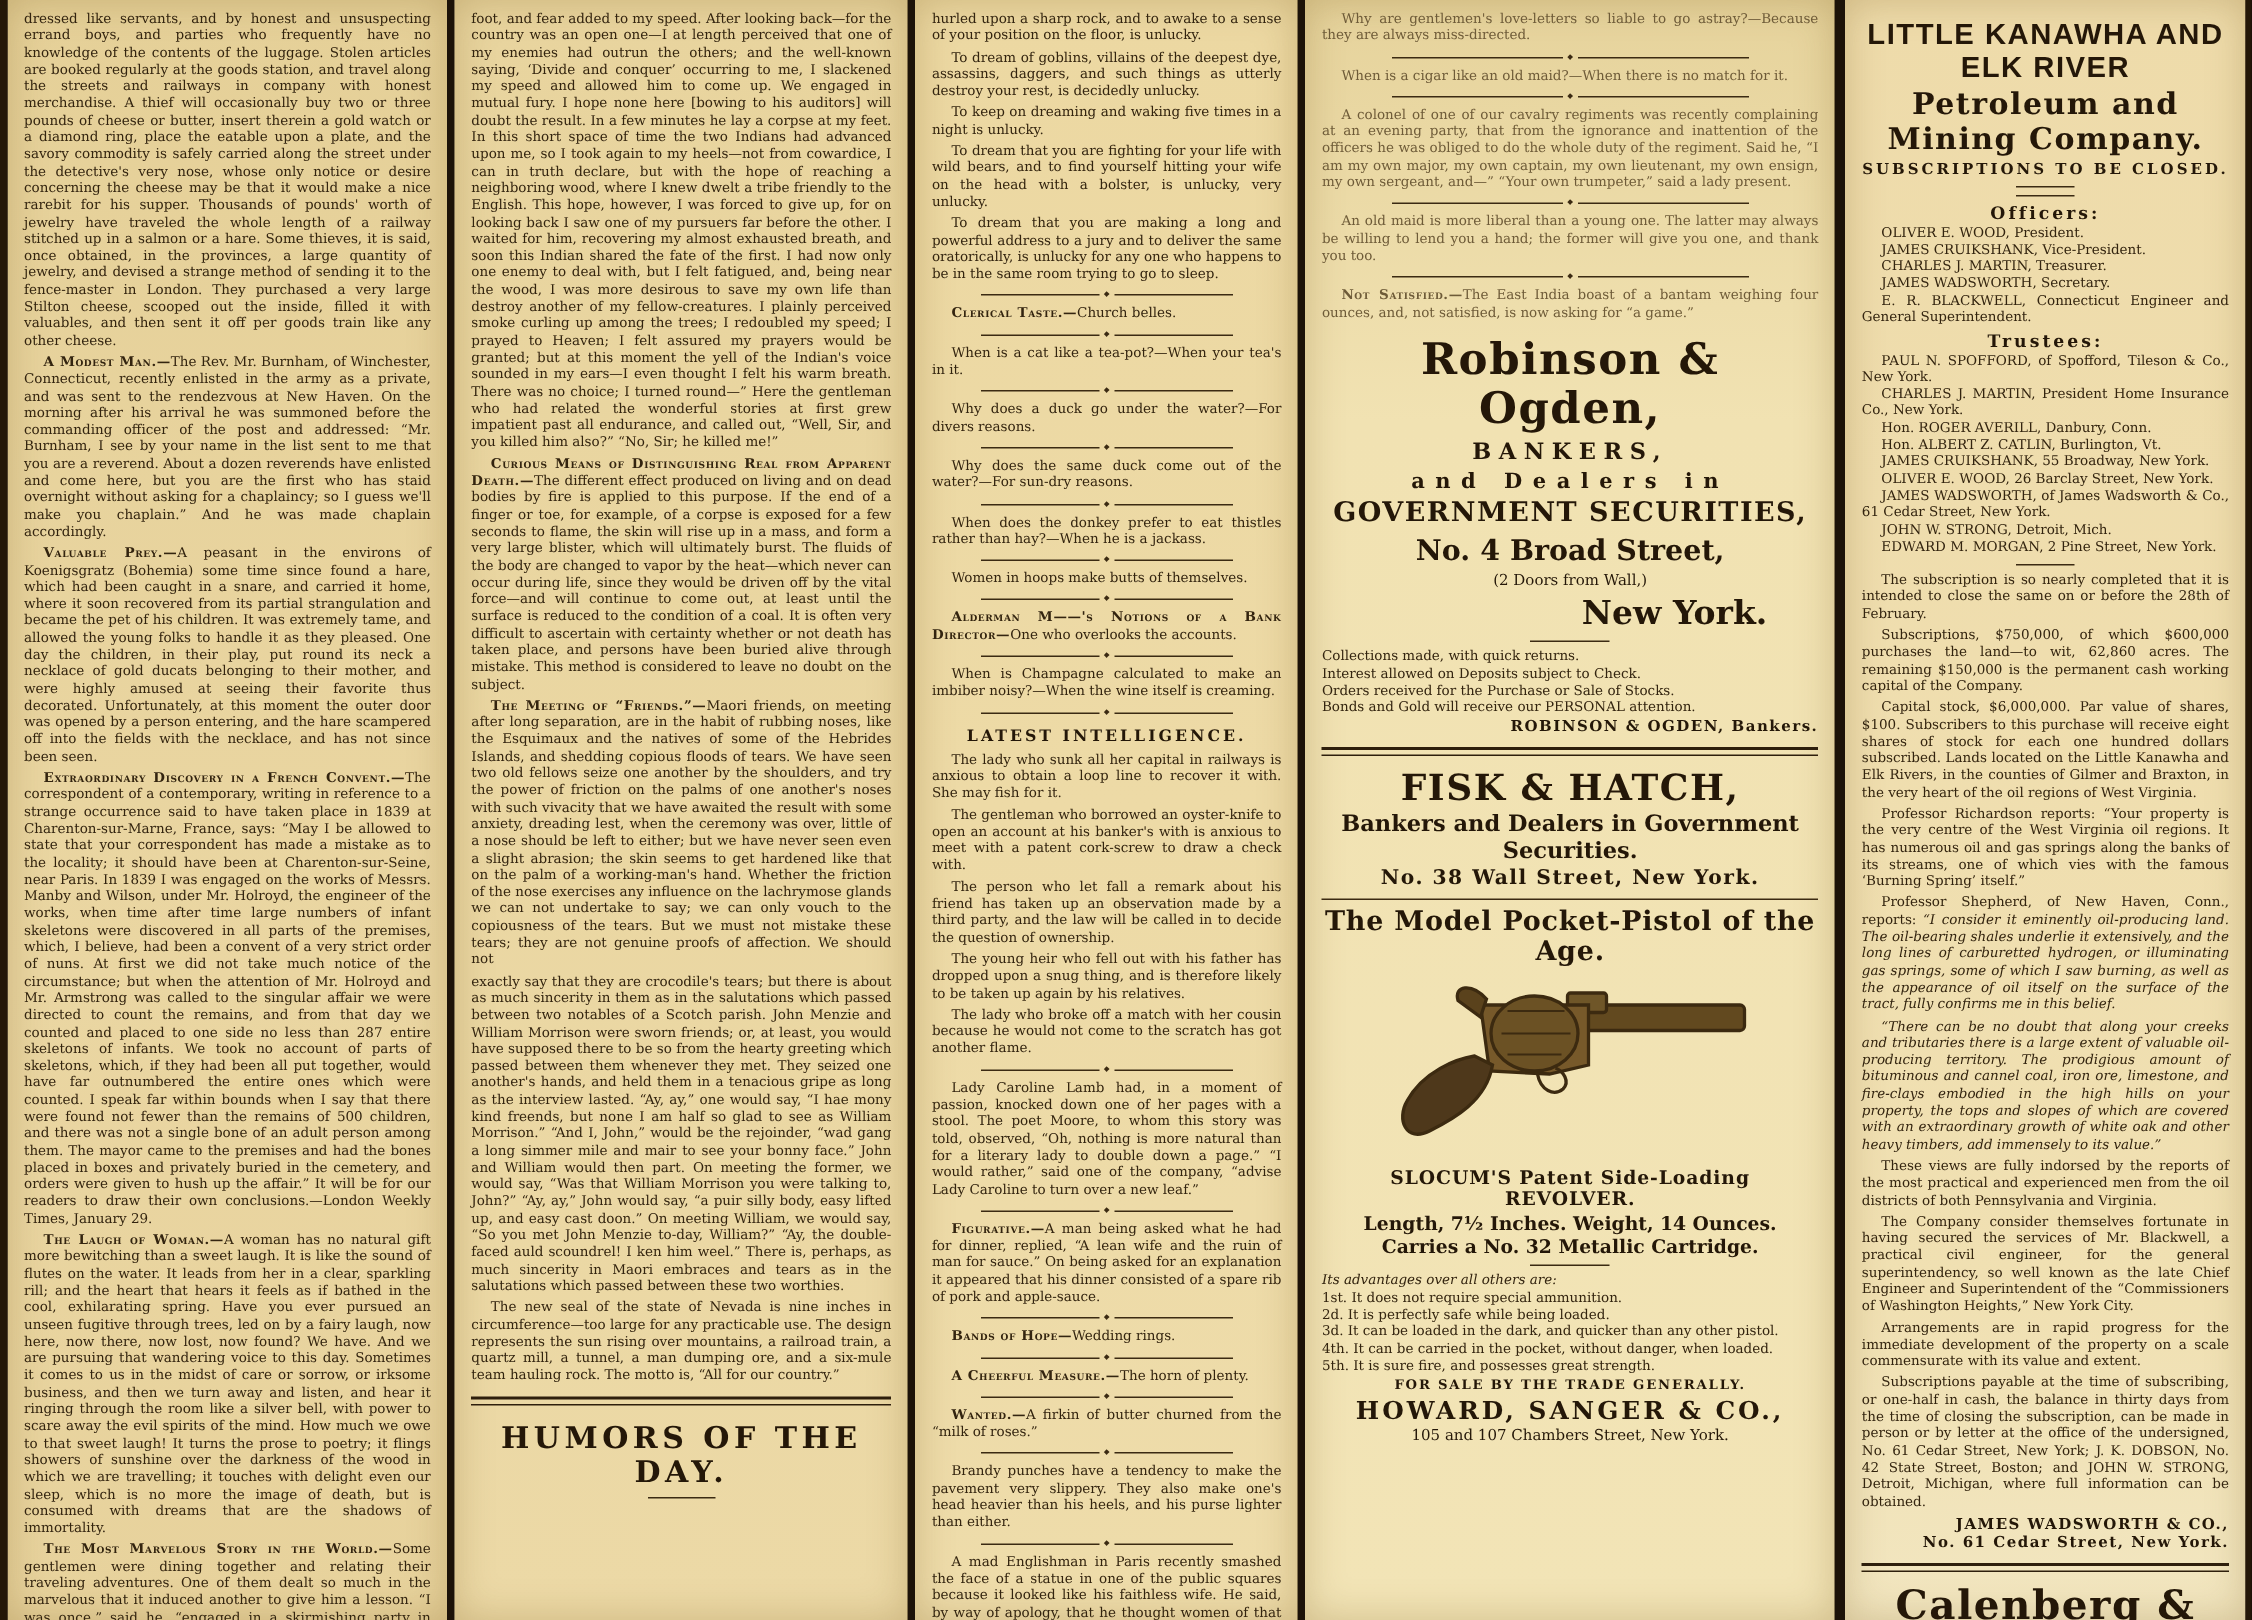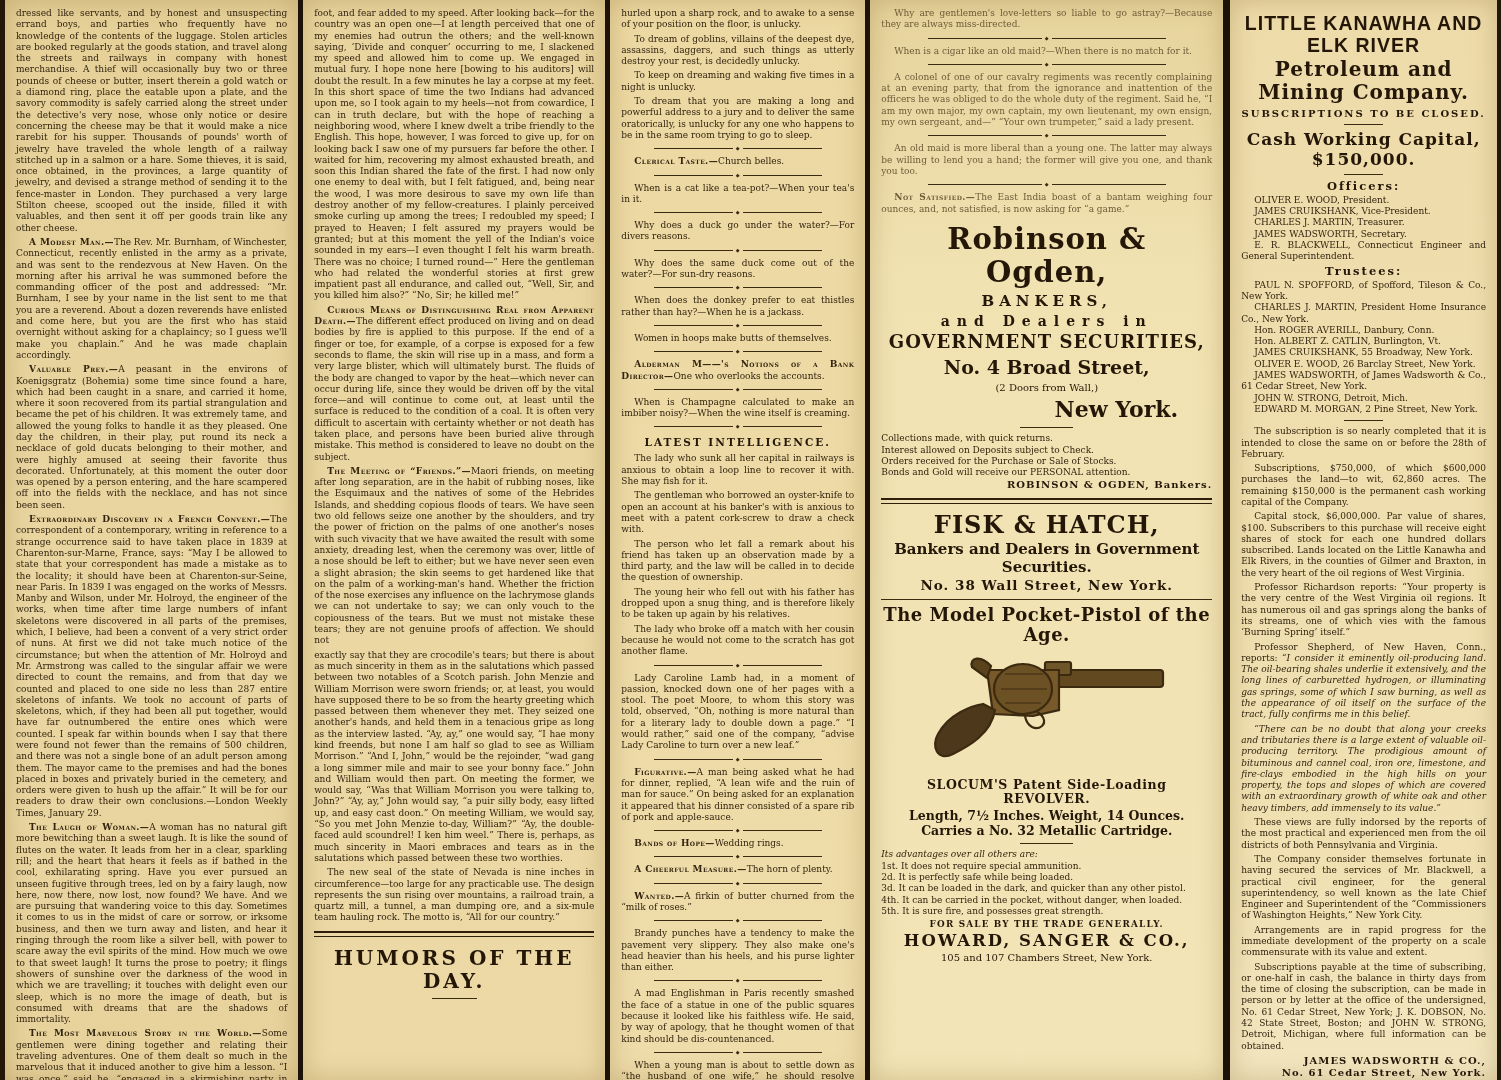--- a/index.html
+++ b/index.html
@@ -75,20 +75,21 @@
       <p class="p noind"><span>exactly say that they are crocodile's tears; but there is about as much sincerity in them as in the salutations which passed between two notables of a Scotch parish. John Menzie and William Morrison were sworn friends; or, at least, you would have supposed there to be so from the hearty greeting which passed between them whenever they met. They seized one another's hands, and held them in a tenacious gripe as long as the interview lasted. “Ay, ay,” one would say, “I hae mony kind freends, but none I am half so glad to see as William Morrison.” “And I, John,” would be the rejoinder, “wad gang a long simmer mile and mair to see your bonny face.” John and William would then part. On meeting the former, we would say, “Was that William Morrison you were talking to, John?” “Ay, ay,” John would say, “a puir silly body, easy lifted up, and easy cast doon.” On meeting William, we would say, “So you met John Menzie to-day, William?” “Ay, the double-faced auld scoundrel! I ken him weel.” There is, perhaps, as much sincerity in Maori embraces and tears as in the salutations which passed between these two worthies.</span></p>
       <p class="p "><span>The new seal of the state of Nevada is nine inches in circumference—too large for any practicable use. The design represents the sun rising over mountains, a railroad train, a quartz mill, a tunnel, a man dumping ore, and a six-mule team hauling rock. The motto is, “All for our country.”</span></p>
       <div class="dbl"></div>
       <div class="h h-humors">HUMORS OF THE DAY.</div>
       <div class="thin short"></div>
     </div>
     <div class="col c3">
       <p class="p noind"><span>hurled upon a sharp rock, and to awake to a sense of your position on the floor, is unlucky.</span></p>
       <p class="p "><span>To dream of goblins, villains of the deepest dye, assassins, daggers, and such things as utterly destroy your rest, is decidedly unlucky.</span></p>
       <p class="p "><span>To keep on dreaming and waking five times in a night is unlucky.</span></p>
+      <p class="p "><span>To dream that you are fighting for your life with wild bears, and to find yourself hitting your wife on the head with a bolster, is unlucky, very unlucky.</span></p>
       <p class="p "><span>To dream that you are making a long and powerful address to a jury and to deliver the same oratorically, is unlucky for any one who happens to be in the same room trying to go to sleep.</span></p>
       <div class="rule">
         <span class="ln"></span>
         <span class="di">◆</span>
         <span class="ln"></span>
       </div>
       <p class="p "><span class="lead">Clerical Taste.—</span><span>Church belles.</span></p>
       <div class="rule">
         <span class="ln"></span>
         <span class="di">◆</span>
@@ -269,21 +270,20 @@
       <p class="p hang"><span>5th.  It is sure fire, and possesses great strength.</span></p>
       <div class="h tinycaps">FOR SALE BY THE TRADE GENERALLY.</div>
       <div class="h ad-lg4">HOWARD, SANGER &amp; CO.,</div>
       <div class="h ad-sm">105 and 107 Chambers Street, New York.</div>
     </div>
     <div class="col c5">
       <div class="h kan1">LITTLE KANAWHA AND ELK RIVER</div>
       <div class="h kan2">Petroleum and Mining Company.</div>
       <div class="h subs">SUBSCRIPTIONS TO BE CLOSED.</div>
       <div class="thin short"></div>
-      <div class="h cash">Cash Working Capital, $150,000.</div>
       <div class="thin short"></div>
       <div class="h offh">Officers:</div>
       <p class="p tight"><span>OLIVER E. WOOD, President.</span></p>
       <p class="p tight"><span>JAMES CRUIKSHANK, Vice-President.</span></p>
       <p class="p tight"><span>CHARLES J. MARTIN, Treasurer.</span></p>
       <p class="p tight"><span>JAMES WADSWORTH, Secretary.</span></p>
       <p class="p tight"><span>E. R. BLACKWELL, Connecticut Engineer and General Superintendent.</span></p>
       <div class="h offh">Trustees:</div>
       <p class="p tight"><span>PAUL N. SPOFFORD, of Spofford, Tileson &amp; Co., New York.</span></p>
       <p class="p tight"><span>CHARLES J. MARTIN, President Home Insurance Co., New York.</span></p>

